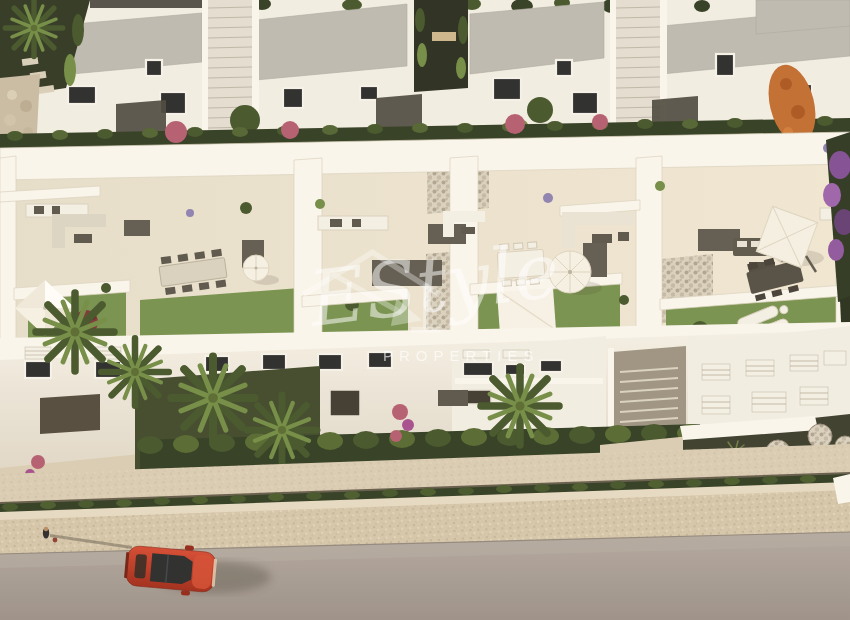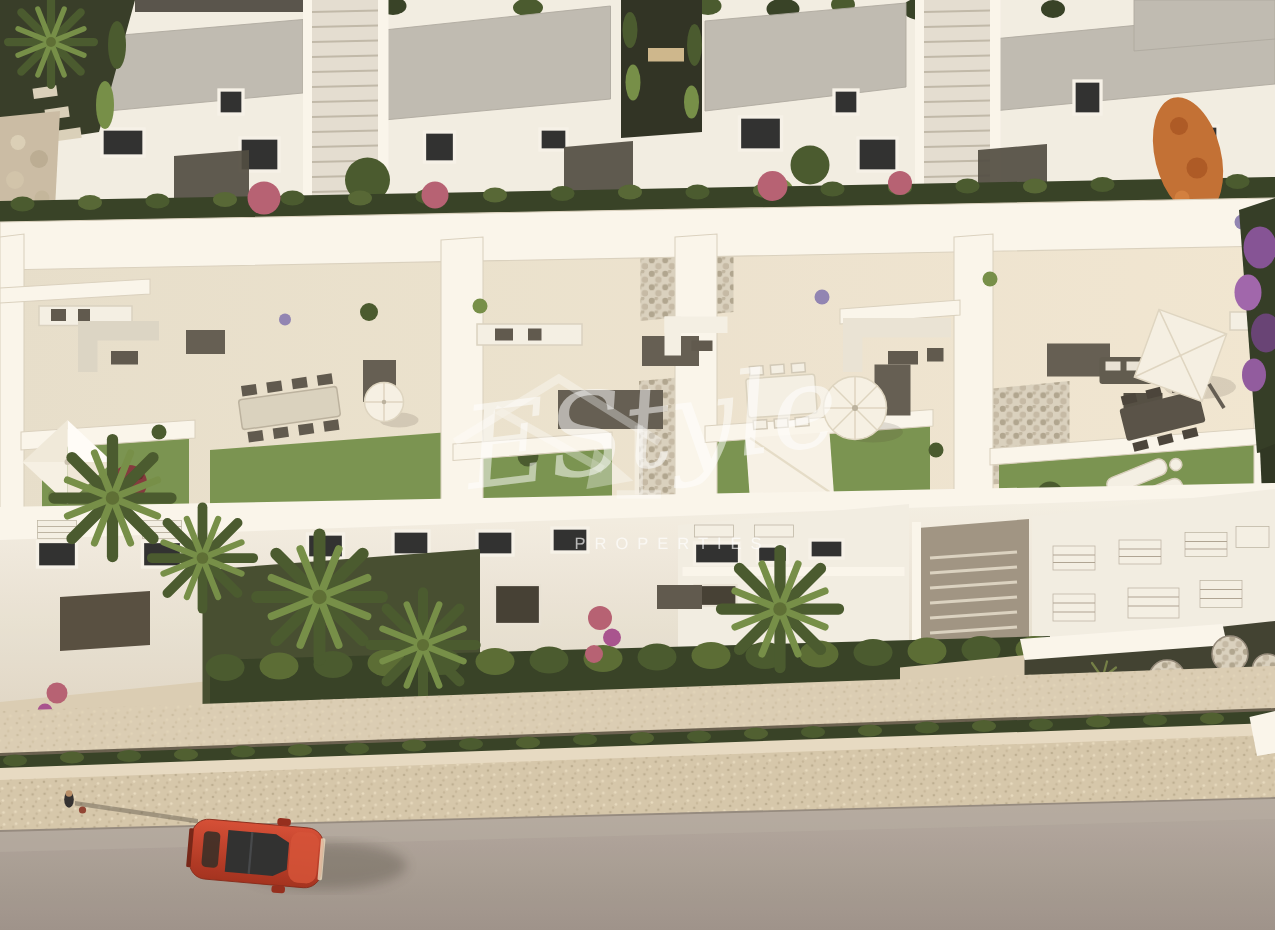--- a/index.html
+++ b/index.html
@@ -17,21 +17,21 @@
   .glass{fill:var(--glass_dark,#23262b);stroke:#f6f4ee;stroke-width:2.2;}
   .fd {fill:var(--furniture_dark,#55514a);}
   .fl {fill:var(--furniture_light,#f4f1ea);}
   .pink{fill:var(--flower_pink,#b25a72);}
   .stone{fill:var(--walkway_stone,#d9cdb6);}
   .parapet{fill:var(--wall_bright,#faf8f2);stroke:#d8d1c2;stroke-width:.7;}
   .louvre{fill:var(--furniture_light,#f4f1ea);stroke:#b8b2a4;stroke-width:.5;}
   .watermark{position:absolute;left:295px;top:245px;width:320px;height:140px;z-index:5;pointer-events:none;}
   .wm-script{position:absolute;left:14px;top:2px;font-family:"DejaVu Serif",serif;font-style:italic;font-size:76px;line-height:1;color:rgba(255,255,255,.52);transform:rotate(-7deg);}
   .wm-mark{position:absolute;left:118px;top:28px;width:155px;height:92px;opacity:.55;}
-  .wm-caption{position:absolute;left:88px;top:112px;font-size:11px;letter-spacing:6px;color:rgba(255,255,255,.66);}
+  .wm-caption{position:absolute;left:88px;top:102px;font-size:15px;letter-spacing:6px;color:rgba(255,255,255,.66);}
 </style>
 </head>
 <body>
 
 <div class="scene">
 <svg width="850" height="620" viewBox="0 0 850 620">
   <defs>
     <linearGradient id="roadGrad" x1="0" y1="0" x2="0" y2="1">
       <stop offset="0" stop-color="#b0a7a1"></stop>
           <stop offset="1" stop-color="#988f8a"></stop>

